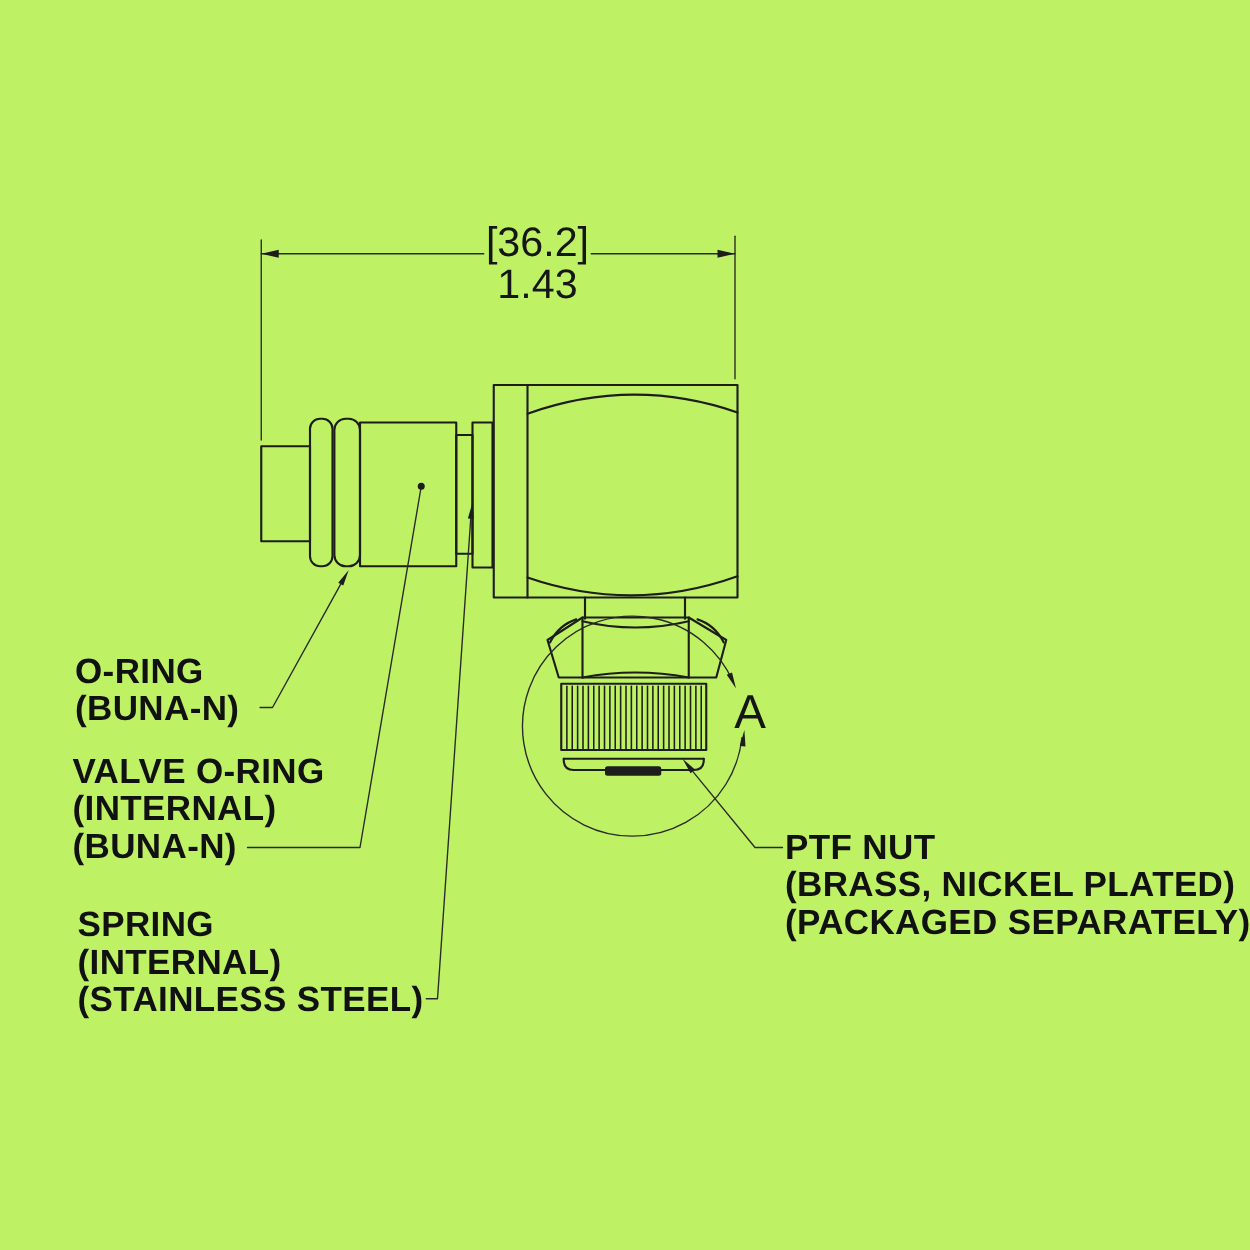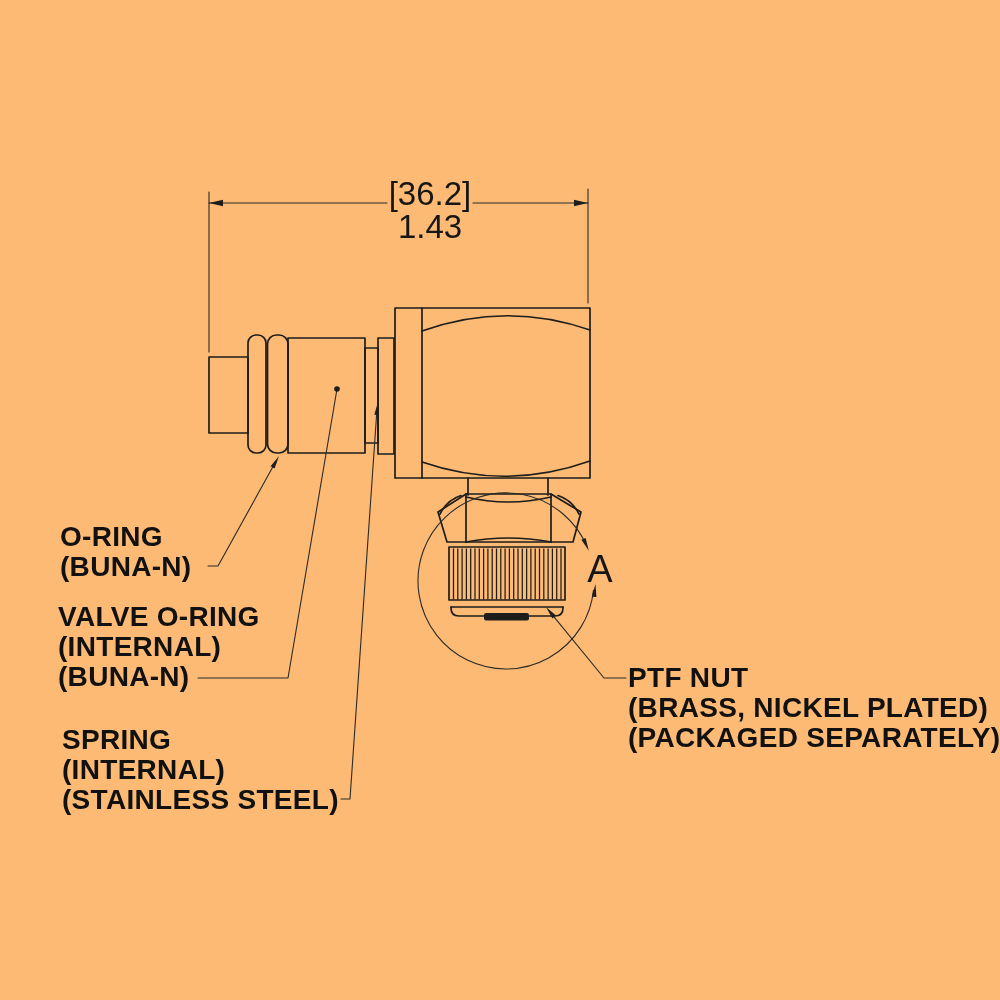--- a/index.html
+++ b/index.html
@@ -1,17 +1,17 @@
 <!DOCTYPE html>
 <html><head>
 <meta charset="utf-8">
 <title>Fitting Drawing</title>
 <style>
   html,body{margin:0;padding:0;background:#ffffff;width:1000px;height:1000px;overflow:hidden;}
-  .stage{position:relative;width:1000px;height:1000px;background:#fdba74;}
+  .stage{position:relative;width:1000px;height:1000px;background:#bef264;}
   svg{position:absolute;left:0;top:0;}
   .part{fill:none;stroke:#1d1d1b;stroke-width:1.7;stroke-linejoin:round;stroke-linecap:round;}
   .thin{fill:none;stroke:#2a2a28;stroke-width:1.1;stroke-linejoin:round;stroke-linecap:round;}
   .knurl{fill:none;stroke:#1d1d1b;stroke-width:1.25;}
   .arrow{fill:#1d1d1b;stroke:none;}
   .lbl{font-family:"Liberation Sans","DejaVu Sans",sans-serif;font-weight:bold;font-size:28px;letter-spacing:0.3px;fill:#111111;}
   .dim{font-family:"Liberation Sans","DejaVu Sans",sans-serif;font-weight:400;font-size:33px;fill:#161616;text-anchor:middle;}
   .detail-letter{font-family:"Liberation Sans","DejaVu Sans",sans-serif;font-weight:400;font-size:38px;fill:#161616;text-anchor:middle;}
 </style>
 </head>

